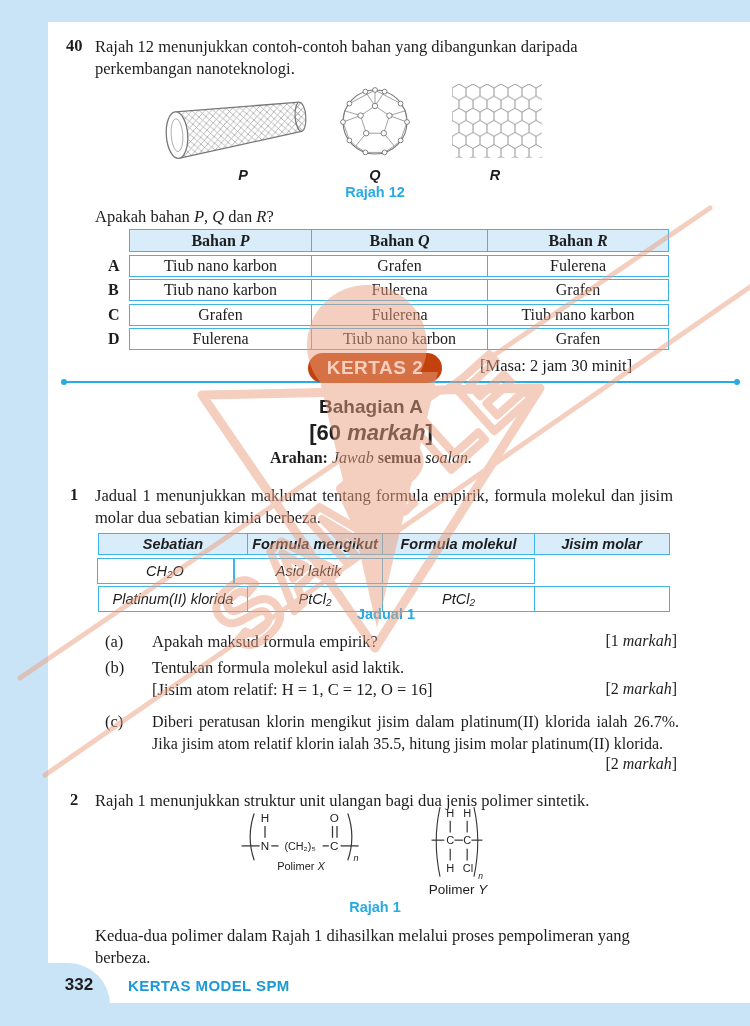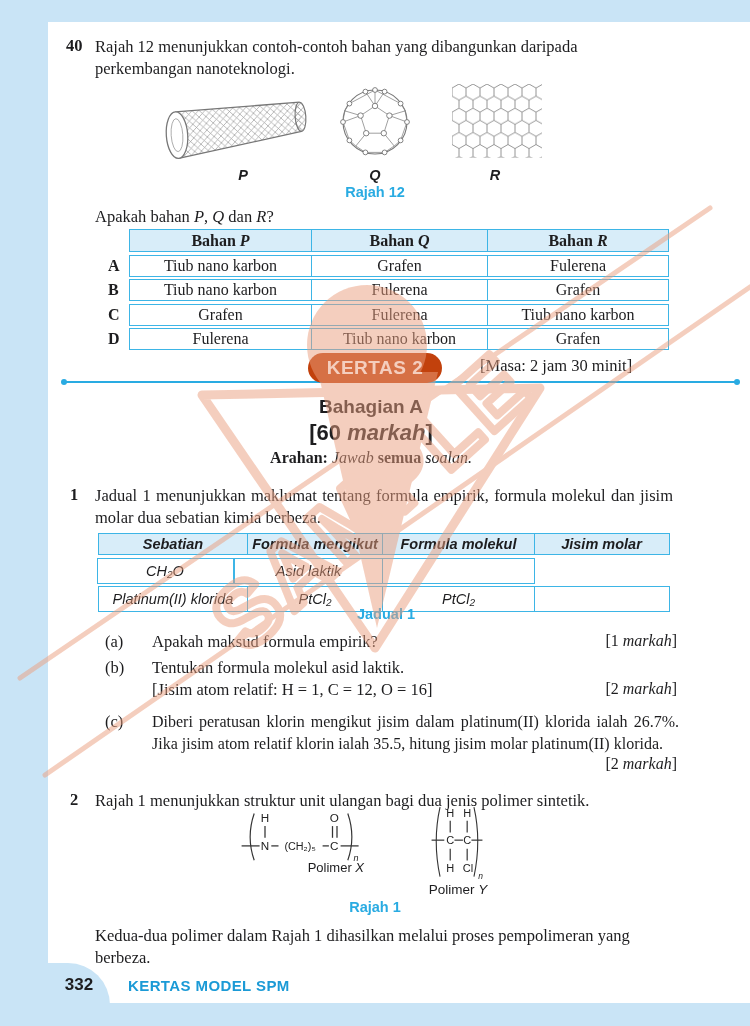--- a/index.html
+++ b/index.html
@@ -215,21 +215,21 @@
     </g>
     <g font-size="13" fill="#222" text-anchor="middle">
       <text x="30" y="16">H</text>
       <text x="30" y="47">N</text>
       <text x="69" y="47" font-size="12">(CH₂)₅</text>
       <text x="107" y="16">O</text>
       <text x="107" y="47">C</text>
       <text x="131" y="59" font-size="10" font-style="italic">n</text>
     </g>
   </svg>
-  <div class="abs sans" style="left:238px;top:860px;width:126px;text-align:right;font-size:13px;"><span>Polimer </span><span class="it">X</span></div>
+  <div class="abs sans" style="left:238px;top:860px;width:126px;text-align:center;font-size:11px;"><span>Polimer </span><span class="it">X</span></div>
 
   <svg class="abs" style="left:428px;top:802px;" width="58" height="78" viewBox="0 0 64 92">
     <g stroke="#333" stroke-width="1.4">
       <line x1="2" y1="45" x2="17" y2="45"></line>
       <line x1="49" y1="45" x2="62" y2="45"></line>
       <line x1="29" y1="45" x2="39" y2="45"></line>
       <line x1="24" y1="22" x2="24" y2="36"></line>
       <line x1="44" y1="22" x2="44" y2="36"></line>
       <line x1="24" y1="55" x2="24" y2="69"></line>
       <line x1="44" y1="55" x2="44" y2="69"></line>

